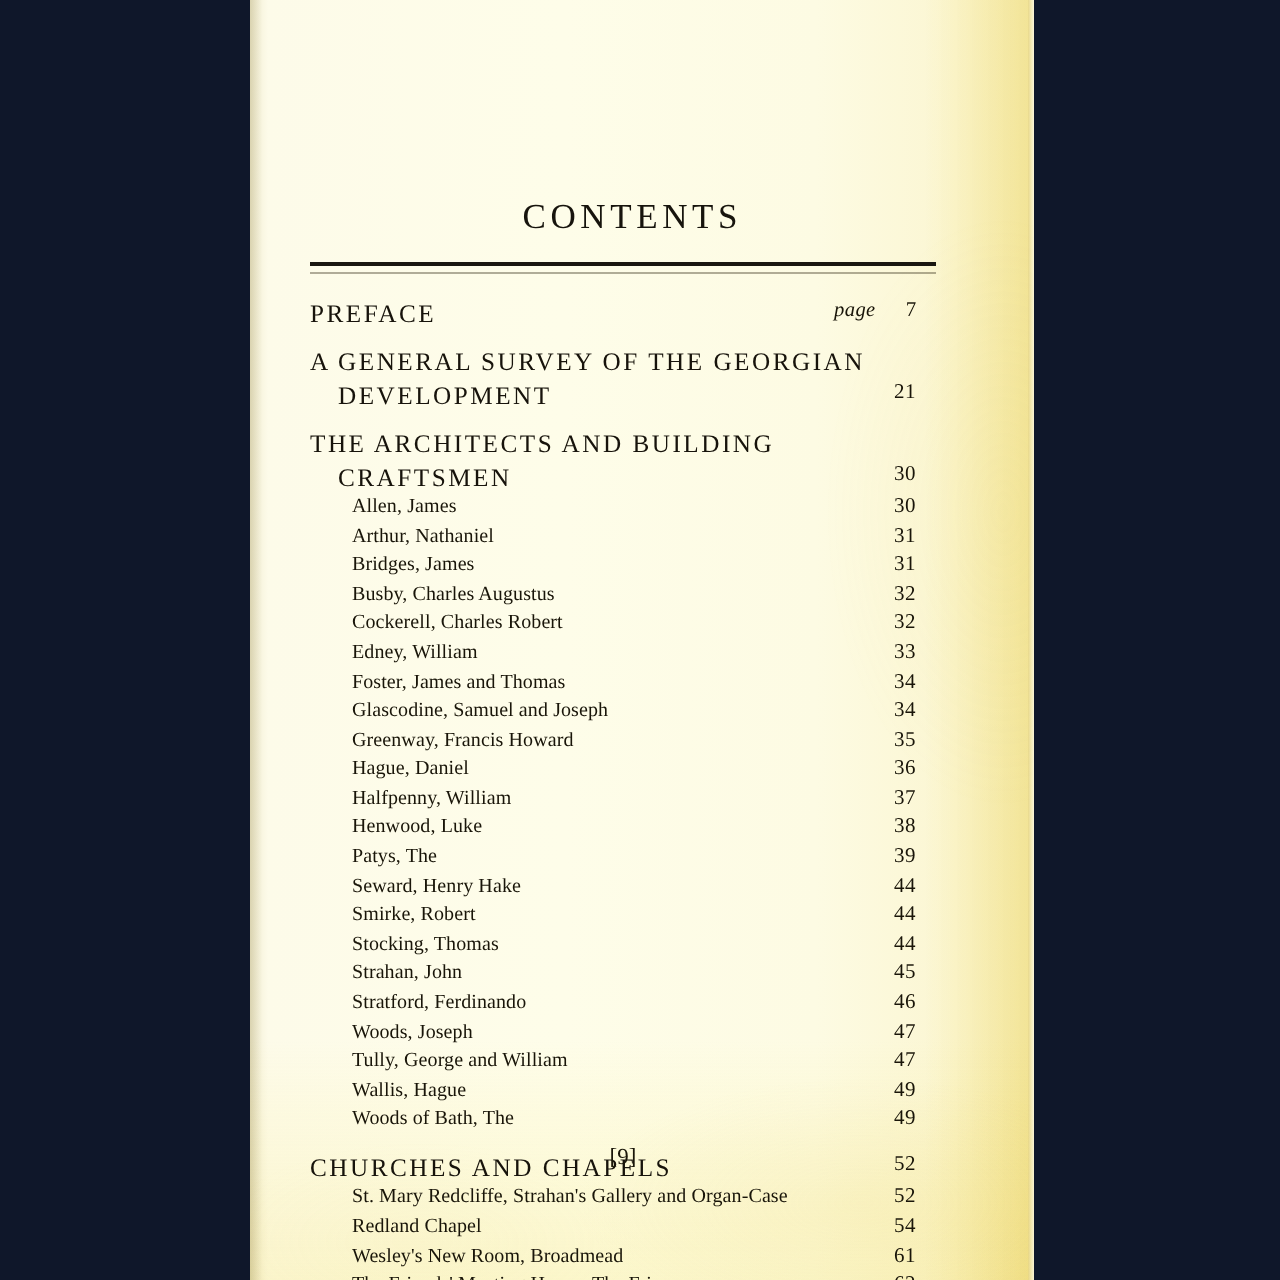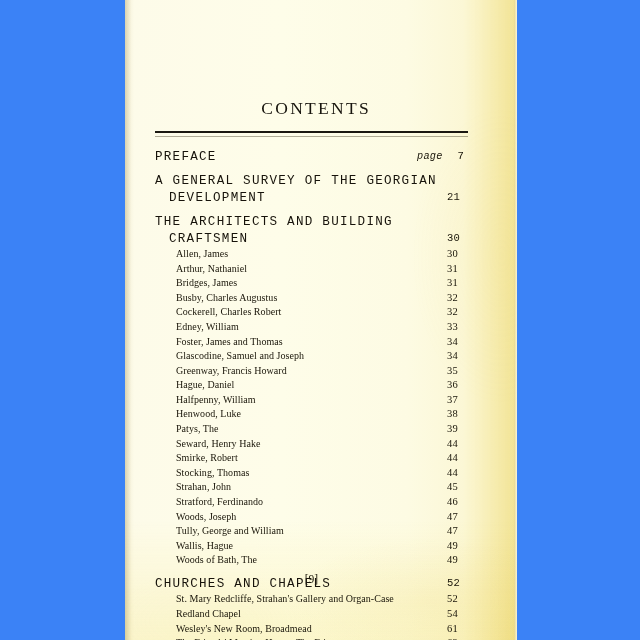--- a/index.html
+++ b/index.html
@@ -12,21 +12,21 @@
     height: 640px;
     overflow: hidden;
     font-family: "Liberation Serif", "DejaVu Serif", serif;
   }
 
   
   #scan {
     position: relative;
     width: 640px;
     height: 640px;
-    background: #3b82f6;
+    background: #0f172a;
   }
 
   
   #page {
     position: absolute;
     left: 125px;
     top: 0;
     width: 392px;
     height: 640px;
     background:
@@ -159,21 +159,21 @@
     color: #17130b;
   }
   
   .lvl-sub > .txt {
     font-size: 10px;
     left: 21px;
     letter-spacing: .05px;
     color: #191509;
   }
 
-  .row-tall { height: 16.4px; font-family: Liberation Mono, monospace; }
+  .row-tall { height: 16.4px; }
 
   .page-label {
     font-style: italic;
     font-size: 10.3px;
     letter-spacing: .2px;
     margin-right: 15px;
   }
 
   #folio {
     position: absolute;

